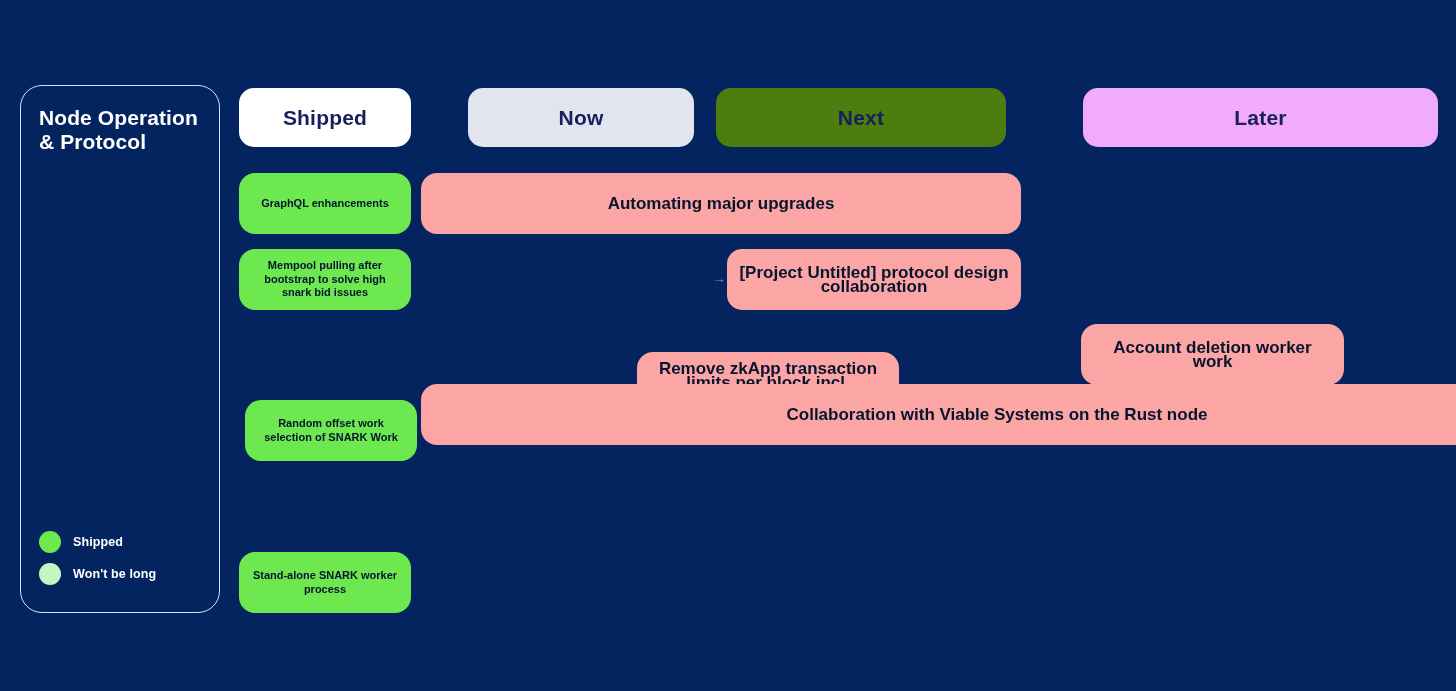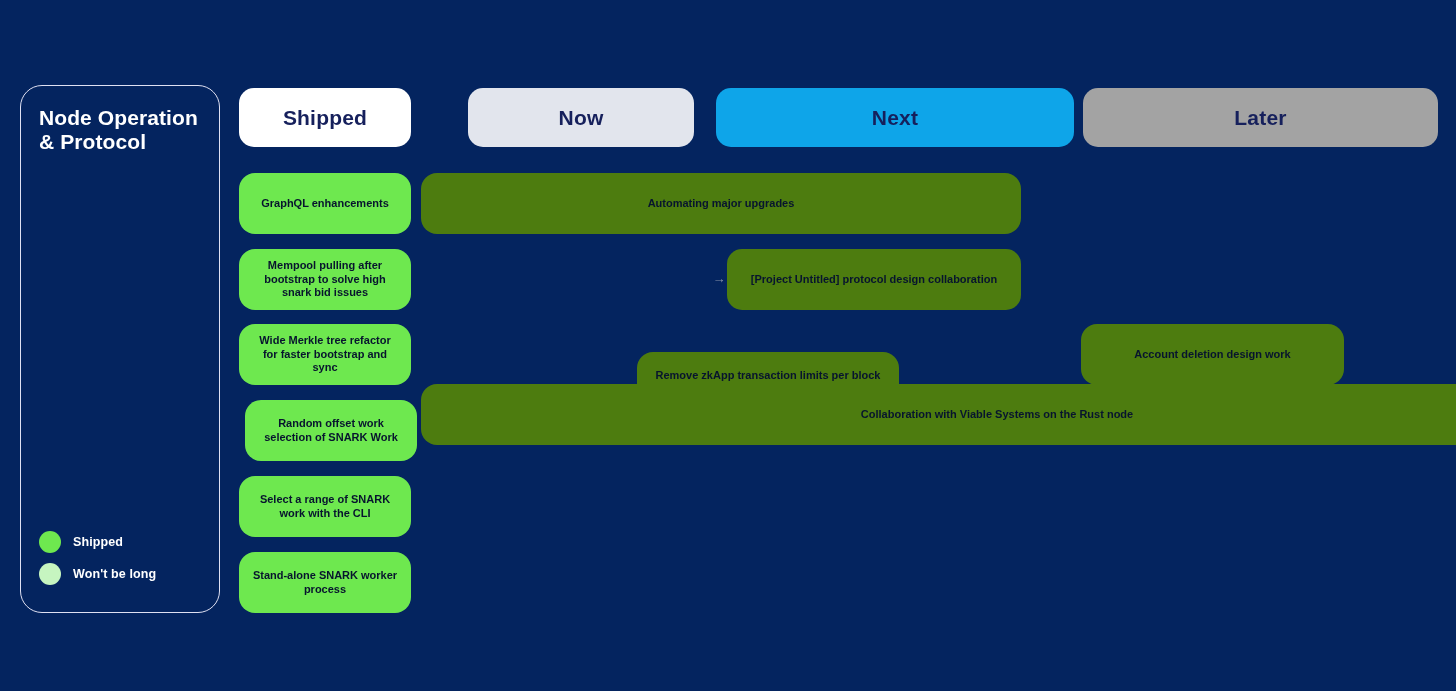--- a/index.html
+++ b/index.html
@@ -32,33 +32,33 @@
   }
 
   
   .hdr{
     position:absolute;top:88px;height:59px;border-radius:15px;
     display:flex;align-items:center;justify-content:center;
     color:#16205c;font-size:21px;font-weight:700;letter-spacing:.2px;
   }
   .hdr.shipped{left:239px;width:172px;background:#ffffff;justify-content:center;}
   .hdr.now{left:421px;width:226px;background:#e2e5ed;margin-left:47px;}
-  .hdr.next{left:716px;width:358px;background:#0ea5e9;}
-  .hdr.later{left:1083px;width:355px;background:#a3a3a3;}
+  .hdr.next{left:716px;width:290px;background:#4d7c0f;}
+  .hdr.later{left:1083px;width:355px;background:#f0abfc;}
 
   
   .card{
     position:absolute;border-radius:16px;
     display:flex;align-items:center;justify-content:center;
     text-align:center;box-sizing:border-box;
     font-weight:700;color:#07142e;
     padding:8px 12px;line-height:13.5px;
   }
   .card.green{background:#6ee84f;font-size:11px;}
-  .card.yellow{background:#4d7c0f;font-size:11px;}
+  .card.yellow{background:#fca5a5;font-size:17px;}
 
   
   .connector{
     position:absolute;left:711px;top:272px;width:16px;height:14px;
     display:flex;align-items:center;justify-content:center;
     color:#8892a8;font-size:13px;line-height:14px;
   }
 </style>
 </head>
 <body>
@@ -85,24 +85,22 @@
   <div class="hdr next">Next</div>
   <div class="hdr later">Later</div>
 
   <div class="card green" style="left:239px;top:173px;width:172px;height:61px;">GraphQL enhancements</div>
   <div class="card yellow" style="left:421px;top:173px;width:600px;height:61px;">Automating major upgrades</div>
 
   <div class="card green" style="left:239px;top:249px;width:172px;height:61px;">Mempool pulling after bootstrap to solve high snark bid issues</div>
   <div class="connector">→</div>
   <div class="card yellow" style="left:727px;top:249px;width:294px;height:61px;border-radius:15px;">[Project Untitled] protocol design collaboration</div>
 
-  <div class="card green" style="left:239px;top:324px;width:172px;height:61px;">Wide Merkle tree refactor for faster bootstrap and sync</div>
   <div class="card yellow" style="left:637px;top:324px;width:262px;height:61px;margin-top:28px;">Remove zkApp transaction limits per block incl. significant testing effort.</div>
-  <div class="card yellow" style="left:1081px;top:324px;width:263px;height:61px;">Account deletion design work</div>
+  <div class="card yellow" style="left:1081px;top:324px;width:263px;height:61px;">Account deletion worker work</div>
 
   <div class="card green" style="left:239px;top:400px;width:172px;height:61px;margin-left:6px;">Random offset work selection of SNARK Work</div>
   <div class="card yellow" style="left:421px;top:384px;width:1152px;height:61px;">Collaboration with Viable Systems on the Rust node</div>
 
-  <div class="card green" style="left:239px;top:476px;width:172px;height:61px;">Select a range of SNARK work with the CLI</div>
 
   <div class="card green" style="left:239px;top:552px;width:172px;height:61px;">Stand-alone SNARK worker process</div>
 
 </div>
 
 </body></html>

